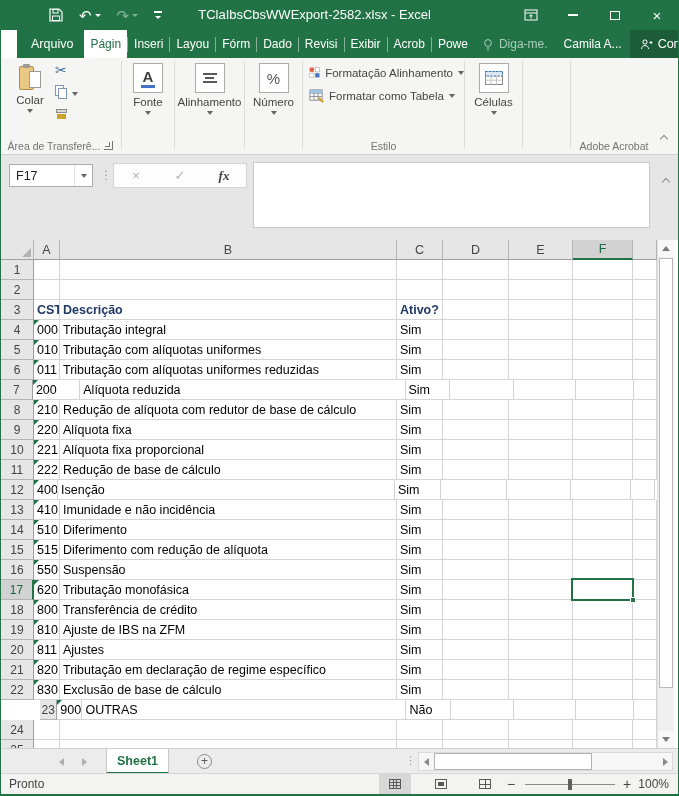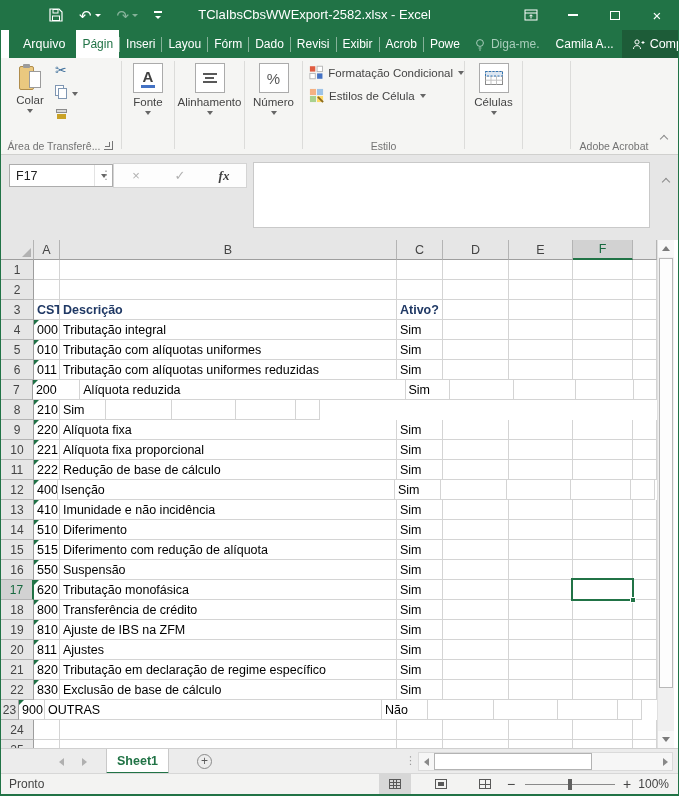--- a/index.html
+++ b/index.html
@@ -17,21 +17,21 @@
   .qat-more .bar { width:8px; height:1.5px; background:#fff; }
   .title-text { position:absolute; left:120px; right:170px; top:0; height:30px; line-height:30px;
                 text-align:center; color:#fff; font-size:13px; white-space:nowrap; overflow:hidden; }
   .win-controls { position:absolute; right:0; top:0; height:30px; display:flex; }
   .win-btn { width:42px; height:30px; display:flex; align-items:center; justify-content:center; color:#fff; }
   .minbar { width:10px; height:1.5px; background:#fff; }
   .maxbox { width:10px; height:9px; border:1.5px solid #fff; }
   .closex { font-size:15px; line-height:1; }
 
   
-  .tabrow { position:absolute; top:30px; left:8px; right:0; height:28px; background:#217346;
+  .tabrow { position:absolute; top:30px; left:16px; right:0; height:28px; background:#217346;
             display:flex; align-items:stretch; color:#fff; font-size:12px; white-space:nowrap; overflow:hidden; }
   .tab { display:flex; align-items:center; padding:0 6px; }
   .tab.file { padding:0 11px; margin-left:3px; font-size:12.5px; }
   .tab.active { background:#fff; color:#217346; }
   .tsep { width:1px; height:15px; background:rgba(255,255,255,.45); align-self:center; }
   .tellme { display:flex; align-items:center; gap:5px; color:#a8cdbb; padding:0 8px; }
   .username { display:flex; align-items:center; color:#fff; padding:0 8px; }
   .share { margin-left:auto; display:flex; align-items:center; gap:5px; background:#1d5c38; padding:0 10px; font-size:12.5px; }
 
   
@@ -69,21 +69,21 @@
   .stylerow { display:flex; align-items:center; gap:5px; height:17px; margin:0 0 6px 6px; font-size:11.5px; color:#444; white-space:nowrap; }
   
   .pdfbtn { display:flex; flex-direction:column; align-items:center; }
   .pdftxt { font-size:11.5px; color:#444; line-height:15px; text-align:center; }
   .ribbon-collapse { position:absolute; right:11px; bottom:8px; }
   .chev { display:inline-block; width:6px; height:6px; border-right:1.5px solid #8a8a8a; border-bottom:1.5px solid #8a8a8a; }
   .chev.up { transform:rotate(-135deg); }
 
   
   .fbar { position:absolute; top:155px; left:0; right:0; height:85px; background:#e6e6e6; }
-  .namebox { position:absolute; left:8px; top:9px; width:104px; height:23px; background:#fff; border:1px solid #acacac; display:flex; align-items:center; }
+  .namebox { position:absolute; left:8px; top:9px; width:84px; height:23px; background:#fff; border:1px solid #acacac; display:flex; align-items:center; }
   .namebox .val { flex:1; padding-left:6px; font-size:12.5px; color:#222; }
   .namebox .dd { width:18px; height:100%; display:flex; align-items:center; justify-content:center; border-left:1px solid #e3e3e3; }
   .fdots { position:absolute; left:99px; top:13px; color:#9a9a9a; font-size:12px; }
   .fbtns { position:absolute; left:112px; top:8px; width:134px; height:25px; background:#fdfdfd; border:1px solid #d4d4d4; display:flex; }
   .fbtns .fb { flex:1; display:flex; align-items:center; justify-content:center; font-size:13px; color:#b0b0b0; }
   .fbtns .fx { color:#3f3f3f; font-family:"Liberation Serif", serif; font-style:italic; font-weight:bold; }
   .finput { position:absolute; left:252px; top:7px; width:397px; height:66px; background:#fff; border:1px solid #c9c9c9; font-size:12.5px; padding:3px 5px; color:#000; }
   .fcollapse { position:absolute; right:9px; top:16px; }
 
   
@@ -318,32 +318,31 @@
     <i class="gsep" style="left:301px;"></i>
 
     <div class="grp" style="left:302px;width:161px;">
       <div class="stylerow" style="margin-top:6px;">
         <svg width="15" height="15" viewBox="0 0 16 16">
             <rect x="1" y="1" width="6" height="6" fill="#e05c41"></rect>
             <rect x="9" y="1" width="6" height="6" fill="#fff" stroke="#b3b3b3"></rect>
             <rect x="1" y="9" width="6" height="6" fill="#fff" stroke="#b3b3b3"></rect>
             <rect x="9" y="9" width="6" height="6" fill="#4472c4"></rect>
           </svg>
-        <span>Formatação Condicional</span>
+        <span>Formatação Alinhamento</span>
         <i class="tri-d" style="margin-top:0;"></i>
       </div>
       <div class="stylerow">
         <svg width="15" height="15" viewBox="0 0 16 16">
-            <rect x="1" y="1" width="6.5" height="6.5" fill="#f4b183"></rect>
-            <rect x="8.5" y="1" width="6.5" height="6.5" fill="#9dc3e6"></rect>
-            <rect x="1" y="8.5" width="6.5" height="6.5" fill="#a9d18e"></rect>
-            <rect x="8.5" y="8.5" width="6.5" height="6.5" fill="#ffd966"></rect>
-            <path d="M9.5 9.5l5.5 5.5" stroke="#8c6b1f" stroke-width="2"></path>
+            <rect x="1" y="2" width="13" height="11" fill="#fff" stroke="#8a8a8a"></rect>
+            <path d="M1 5.5h13M1 9h13M5.3 2v11M9.6 2v11" stroke="#8a8a8a" fill="none"></path>
+            <rect x="1" y="2" width="13" height="3.5" fill="#9dc3e6"></rect>
+            <path d="M10.5 10.5l4.5 4.5" stroke="#c9a227" stroke-width="2.4"></path>
           </svg>
-        <span>Estilos de Célula</span>
+        <span>Formatar como Tabela</span>
         <i class="tri-d" style="margin-top:0;"></i>
       </div>
       <div class="grp-label">Estilo</div>
     </div>
     <i class="gsep" style="left:463px;"></i>
 
     <div class="grp" style="left:464px;width:57px;">
       <div class="bigbtn">
         <span class="iconbox">
           <svg width="20" height="18" viewBox="0 0 20 18">
@@ -469,20 +468,21 @@
         <div class="cell" style="width: 337px;">Alíquota reduzida</div>
         <div class="cell" style="width: 46px;">Sim</div>
         <div class="cell" style="width: 66px;"></div>
         <div class="cell" style="width: 64px;"></div>
         <div class="cell" style="width: 60px;"></div>
         <div class="cell" style="width: 24px;"></div>
       </div>
       <div class="grow">
         <div class="rh" style="width: 33px;">8</div>
         <div class="cell" style="width: 26px;">210<i class="err-tri"></i></div>
+        <div class="cell" style="width: 337px;">Redução de alíquota com redutor de base de cálculo</div>
         <div class="cell" style="width: 46px;">Sim</div>
         <div class="cell" style="width: 66px;"></div>
         <div class="cell" style="width: 64px;"></div>
         <div class="cell" style="width: 60px;"></div>
         <div class="cell" style="width: 24px;"></div>
       </div>
       <div class="grow">
         <div class="rh" style="width: 33px;">9</div>
         <div class="cell" style="width: 26px;">220<i class="err-tri"></i></div>
         <div class="cell" style="width: 337px;">Alíquota fixa</div>
@@ -616,21 +616,21 @@
         <div class="rh" style="width: 33px;">22</div>
         <div class="cell" style="width: 26px;">830<i class="err-tri"></i></div>
         <div class="cell" style="width: 337px;">Exclusão de base de cálculo</div>
         <div class="cell" style="width: 46px;">Sim</div>
         <div class="cell" style="width: 66px;"></div>
         <div class="cell" style="width: 64px;"></div>
         <div class="cell" style="width: 60px;"></div>
         <div class="cell" style="width: 24px;"></div>
       </div>
       <div class="grow">
-        <div class="rh" style="width: 18px;">23</div>
+        <div class="rh" style="width: 18px; margin-left: 39px;">23</div>
         <div class="cell" style="width: 26px;">900<i class="err-tri"></i></div>
         <div class="cell" style="width: 337px;">OUTRAS</div>
         <div class="cell" style="width: 46px;">Não</div>
         <div class="cell" style="width: 66px;"></div>
         <div class="cell" style="width: 64px;"></div>
         <div class="cell" style="width: 60px;"></div>
         <div class="cell" style="width: 24px;"></div>
       </div>
       <div class="grow">
         <div class="rh" style="width: 33px;">24</div>

